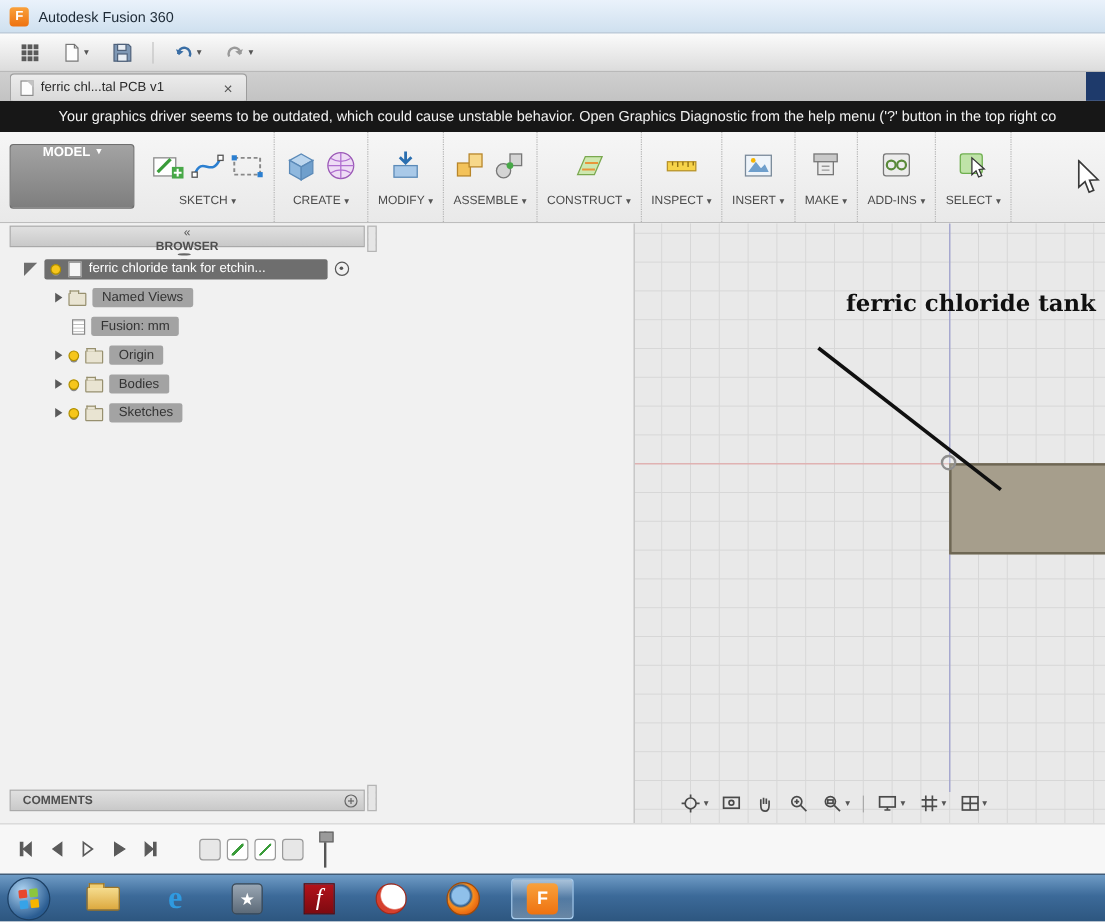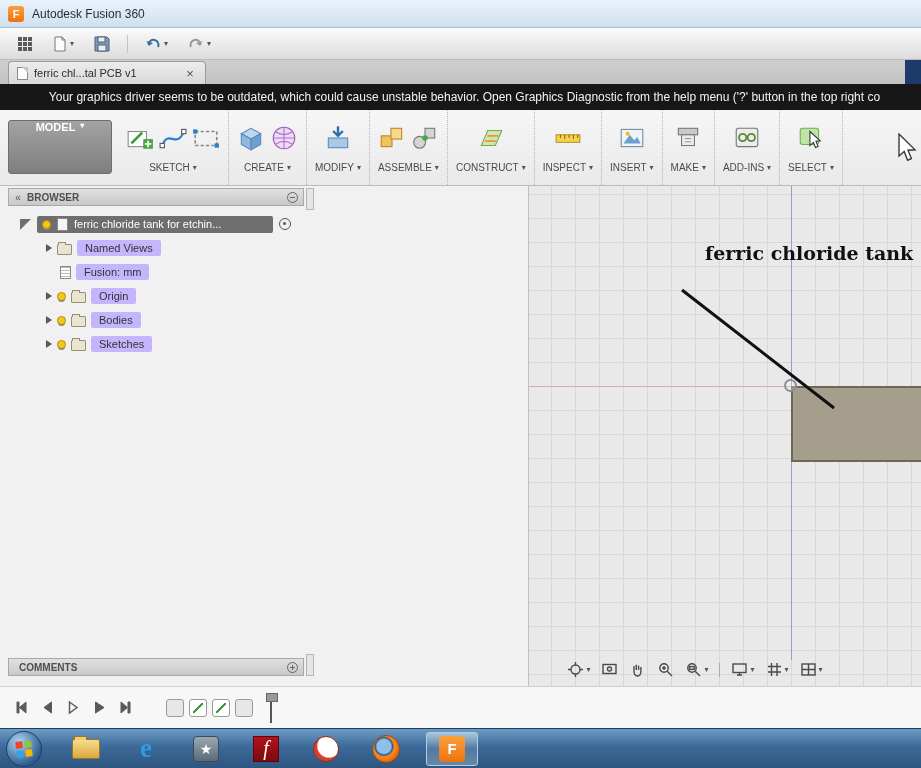--- a/index.html
+++ b/index.html
@@ -54,41 +54,41 @@
   .ricon svg { width:28px; height:28px; }
   .rlabel { margin-top:2px; font-size:10px; color:#4a4a4a; display:flex; align-items:center; gap:3px; white-space:nowrap; }
 
   
   .main { position:relative; height:500px; background:#f1f1f1; overflow:hidden; }
 
   
   .panel-header { position:absolute; left:8px; width:296px; height:18px;
                   background:linear-gradient(#e0e0e0,#c9c9c9); border:1px solid #a9a9a9;
                   display:flex; align-items:center; font-size:10px; color:#4f4f4f; font-weight:bold; }
-  .browser-header { top:2px; }
+  .browser-header { top:2px;flex-direction:column; }
   .chev-left { width:18px; text-align:center; color:#555; font-weight:normal; }
   .chev-left::after { content:"«"; }
   .circle-minus, .circle-plus { width:11px; height:11px; border:1px solid #666; border-radius:50%; position:relative; margin-right:5px; }
   .circle-minus::after, .circle-plus::after { content:""; position:absolute; left:2px; right:2px; top:4px; height:1px; background:#666; }
   .circle-plus::before { content:""; position:absolute; top:2px; bottom:2px; left:4px; width:1px; background:#666; }
   .ph-spacer { flex:1; }
   .vhandle { position:absolute; width:8px; height:22px; border:1px solid #b5b5b5; background:#e6e6e6;
              background-image:radial-gradient(#8a8a8a 1px, transparent 1.2px); background-size:8px 5px; background-position:3px 3px; }
   .h-browser { left:306px; top:2px; }
   .h-comments { left:306px; bottom:10px; }
 
   .tree { position:absolute; left:8px; top:26px; width:300px; }
   .trow { display:flex; align-items:center; height:24px; gap:5px; }
   .expander { width:0; height:0; border-top:4px solid transparent; border-bottom:4px solid transparent; border-left:6px solid #5a5a5a; }
   .bulb { width:9px; height:9px; border-radius:50%; background:#f6c61c; border:1px solid #b08f00; box-shadow:0 2px 0 -1px #8a8a8a; }
   .folder { width:15px; height:11px; background:#e9e4d2; border:1px solid #97906f; border-radius:1px; position:relative; margin-top:2px; }
   .folder::before { content:""; position:absolute; top:-3px; left:0; width:6px; height:2px; background:#e9e4d2; border:1px solid #97906f; border-bottom:none; }
   .docicon { width:11px; height:13px; background:#fff; border:1px solid #8a8a8a;
              background-image:linear-gradient(#bbb 1px, transparent 1px); background-size:7px 3px; background-position:2px 3px; }
-  .pill { background:#c4b5fd; border-radius:2px; font-size:11px; color:#333; padding:2px 8px; white-space:nowrap; }
+  .pill { background:#a3a3a3; border-radius:2px; font-size:11px; color:#333; padding:2px 8px; white-space:nowrap; }
   .root-row { gap:6px; }
   .active-flag { width:0; height:0; border-top:11px solid #6e6e6e; border-right:11px solid transparent; }
   .root-pill { display:flex; align-items:center; gap:6px; background:#6e6e6e; border-radius:2px; padding:2px 8px 2px 5px; width:236px; }
   .root-pill .rlabel-txt { color:#fff; font-size:11px; white-space:nowrap; overflow:hidden; }
   .root-pill .docicon { background:#f4f4f4; }
   .target-ic { width:12px; height:12px; border:1.5px solid #555; border-radius:50%; position:relative; }
   .target-ic::after { content:""; position:absolute; left:3px; top:3px; width:3px; height:3px; border-radius:50%; background:#555; }
   .ind1 { padding-left:38px; } .ind1b { padding-left:52px; }
 
   .comments-bar { bottom:10px; top:auto; }

